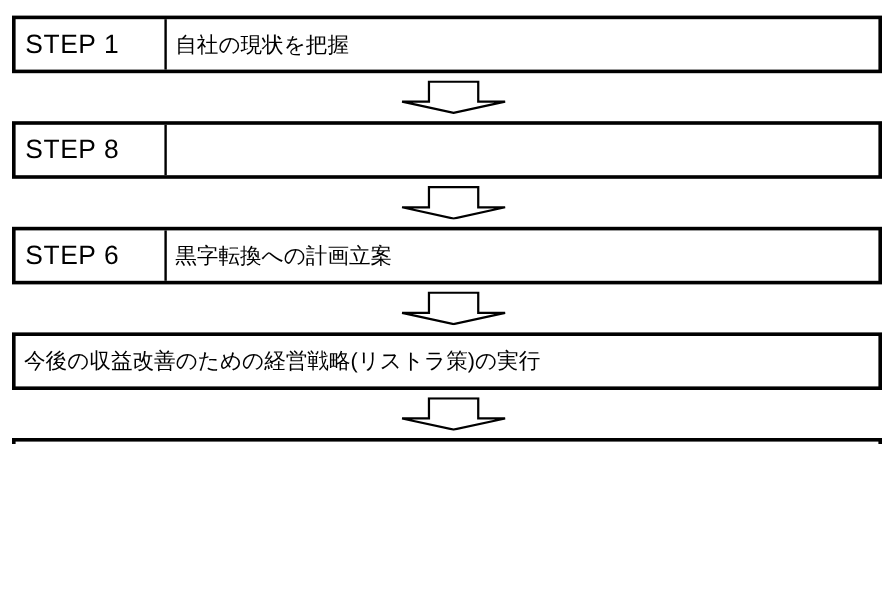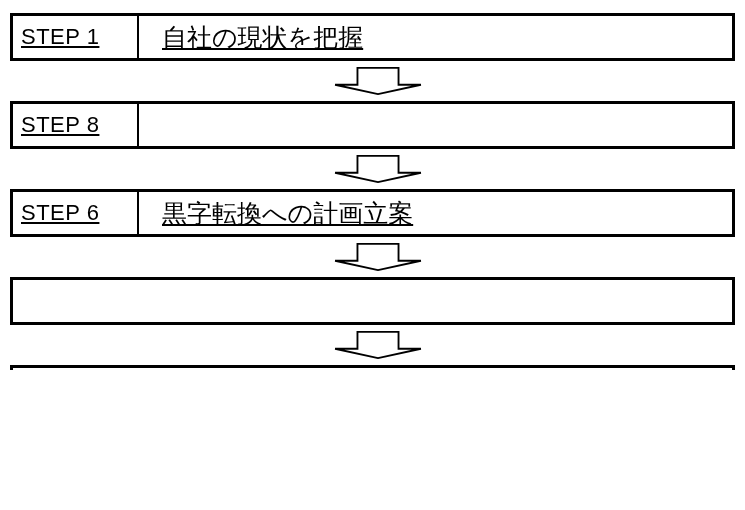--- a/index.html
+++ b/index.html
@@ -12,21 +12,20 @@
   html, body { background: var(--background); }
   .canvas {
     position: relative;
     width: 745px;
     height: 370px;
     background: var(--background);
     padding-top: 13px;
     font-family: "Liberation Sans", "DejaVu Sans", sans-serif;
     color: var(--text);
     overflow: hidden;
-    text-decoration: underline;
   }
   .step-box {
     margin-left: 10px;
     width: 725px;
     height: 48px;
     border: 3px solid var(--border);
     background: var(--background);
     display: flex;
     align-items: stretch;
   }
@@ -38,22 +37,22 @@
     align-items: center;
     padding-left: 8px;
     font-size: 22px;
     letter-spacing: 0.5px;
     white-space: nowrap;
   }
   .step-text {
     flex: 1 1 auto;
     display: flex;
     align-items: center;
-    padding-left: 23px;
-    font-size: 25px;
+    padding-left: 7px;
+    font-size: 18px;
     white-space: nowrap;
     overflow: hidden;
   }
   .arrow-gap {
     height: 40px;
     display: flex;
     justify-content: center;
     align-items: center;
   }
   .arrow-gap svg {
@@ -95,20 +94,21 @@
     <div class="step-label">STEP 6</div>
     <div class="step-text">黒字転換への計画立案</div>
   </div>
   <div class="arrow-gap">
     <svg width="96" height="28" viewBox="0 0 96 30">
       <polygon class="arrow-shape" points="26,1 70,1 70,19 94,19 48,29 2,19 26,19"></polygon>
     </svg>
   </div>
 
   <div class="step-box">
+    <div class="step-text">今後の収益改善のための経営戦略(リストラ策)の実行</div>
   </div>
   <div class="arrow-gap">
     <svg width="96" height="28" viewBox="0 0 96 30">
       <polygon class="arrow-shape" points="26,1 70,1 70,19 94,19 48,29 2,19 26,19"></polygon>
     </svg>
   </div>
 
   <div class="step-box">
   </div>
   <div class="arrow-gap">

